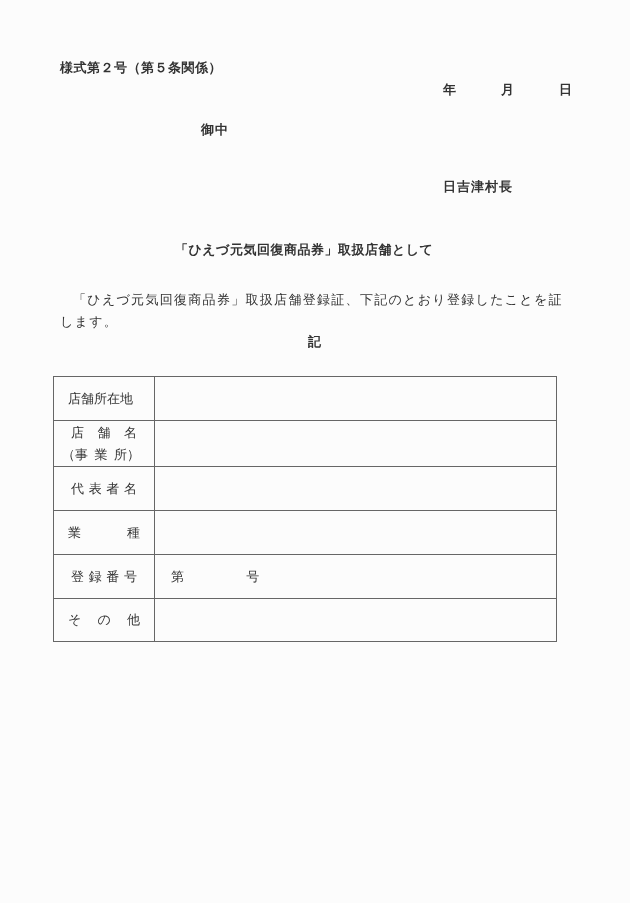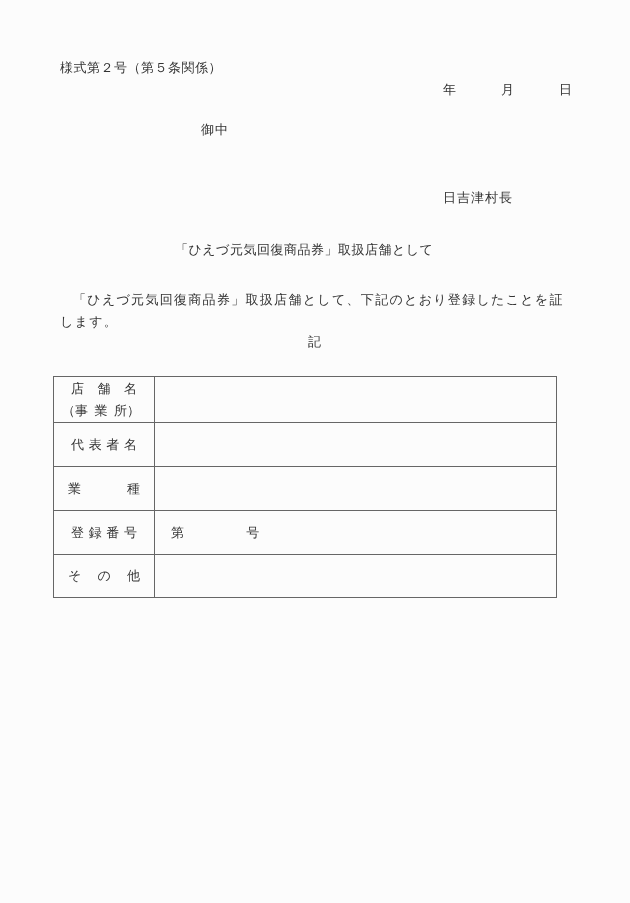--- a/index.html
+++ b/index.html
@@ -9,26 +9,26 @@
     }
     body {
       width: 630px;
       height: 903px;
       position: relative;
       overflow: hidden;
       font-family: "DejaVu Serif", "Liberation Serif", serif;
       color: #333;
       font-size: 13px;
     }
-    .abs { position: absolute; white-space: nowrap; line-height: 1; }
+    .abs { position: absolute; white-space: nowrap; line-height: 1; font-weight: bold; }
     #form-number { left: 60px; top: 61px; letter-spacing: 0.5px; }
     #date-line { left: 443px; top: 83px; width: 130px; }
     #date-line span { position: absolute; top: 0; }
     #addressee { left: 201px; top: 123px; letter-spacing: 1px; }
-    #issuer { left: 443px; top: 191px; letter-spacing: 1px; }
+    #issuer { left: 443px; top: 180px; letter-spacing: 1px; }
     #doc-title { left: 175px; top: 243px; letter-spacing: 0.5px; }
     #body-text {
       position: absolute;
       left: 60px;
       top: 289px;
       width: 515px;
       line-height: 22px;
       text-indent: 13px;
       letter-spacing: 1.3px;
       white-space: normal;
@@ -81,26 +81,32 @@
   <span style="left:58px">月</span>
   <span style="left:116px">日</span>
 </div>
 
 <div class="abs" id="addressee">御中</div>
 
 <div class="abs" id="issuer">日吉津村長</div>
 
 <div class="abs" id="doc-title">「ひえづ元気回復商品券」取扱店舗として</div>
 
-<div id="body-text">「ひえづ元気回復商品券」取扱店舗として、下記のとおり登録したことを証します。</div>
+<div id="body-text">「ひえづ元気回復商品券」取扱店舗登録証、下記のとおり登録したことを証します。</div>
 
 <div class="abs" id="ki">記</div>
 
 <table id="register-table">
   <tbody>
+      <tr style="height:44px">
+    <td class="label">
+      <span>店舗所在地</span>
+    </td>
+    <td class="value"></td>
+  </tr>
   <tr style="height:46px">
     <td class="label two-line">
       <div class="spread-small">
         <span>店</span>
         <span>舗</span>
         <span>名</span>
       </div>
       <div class="spread" style="margin-left:-6px">
         <span>（事</span>
         <span>業</span>

